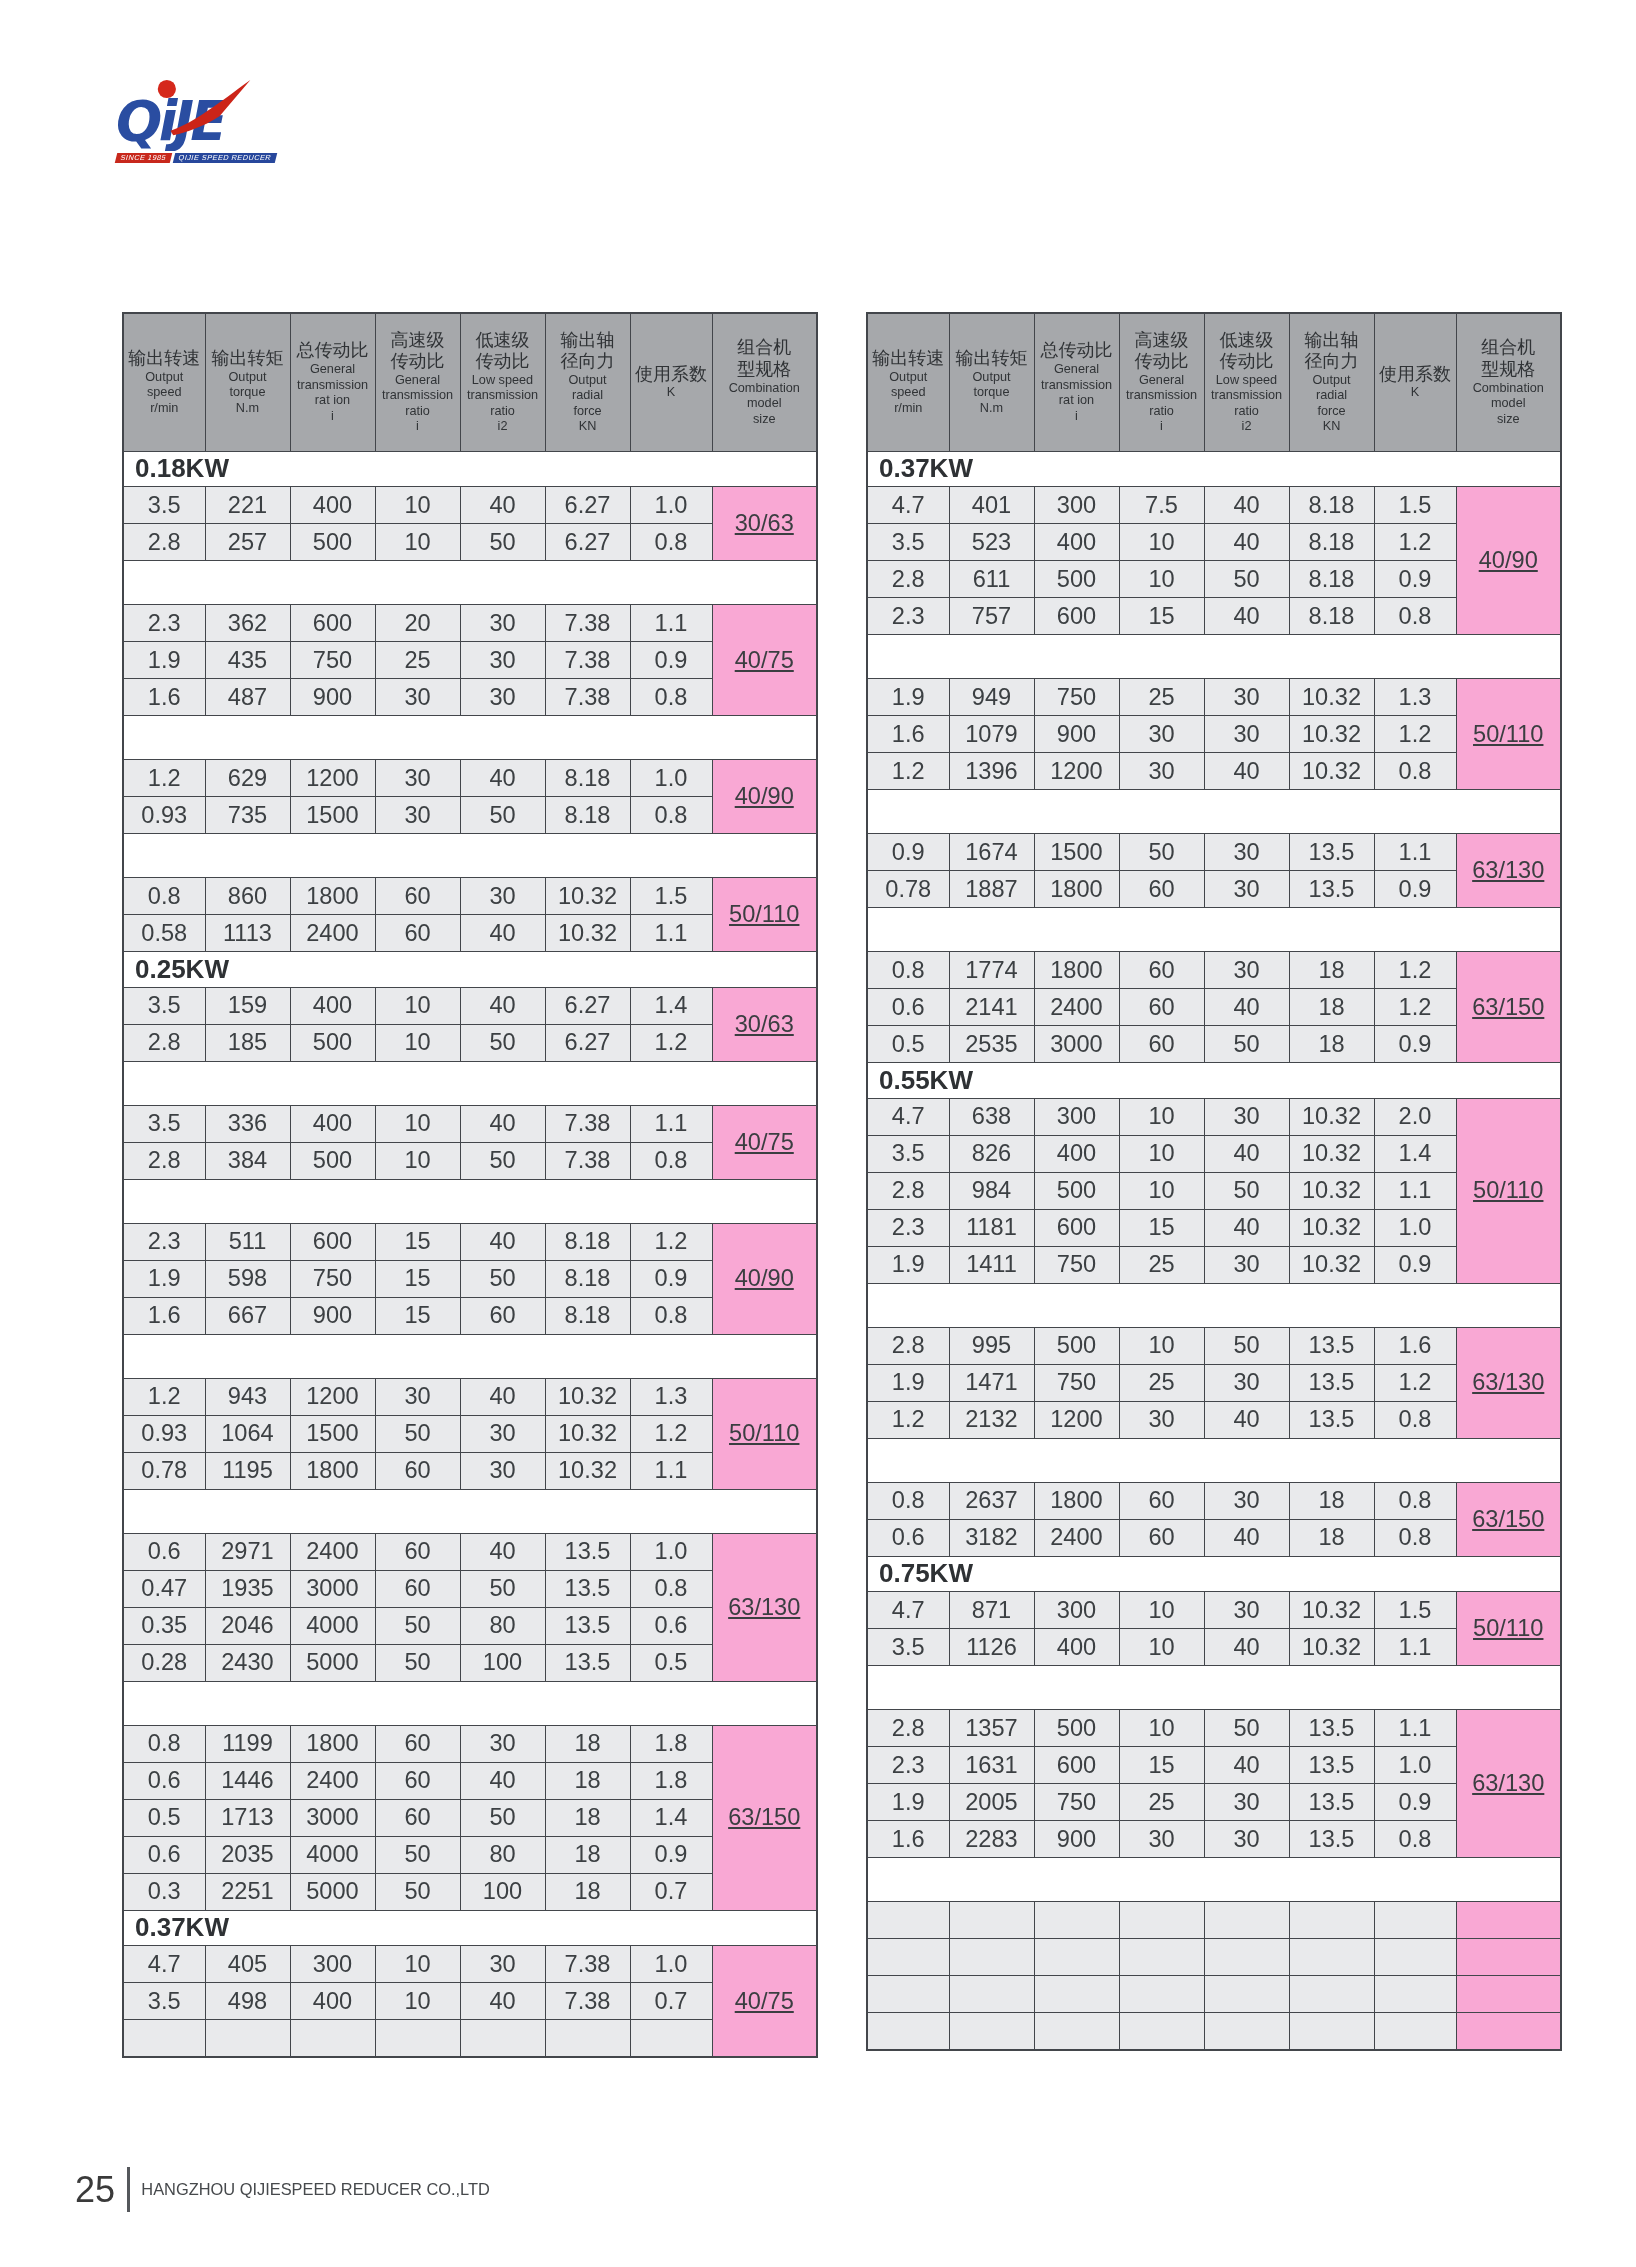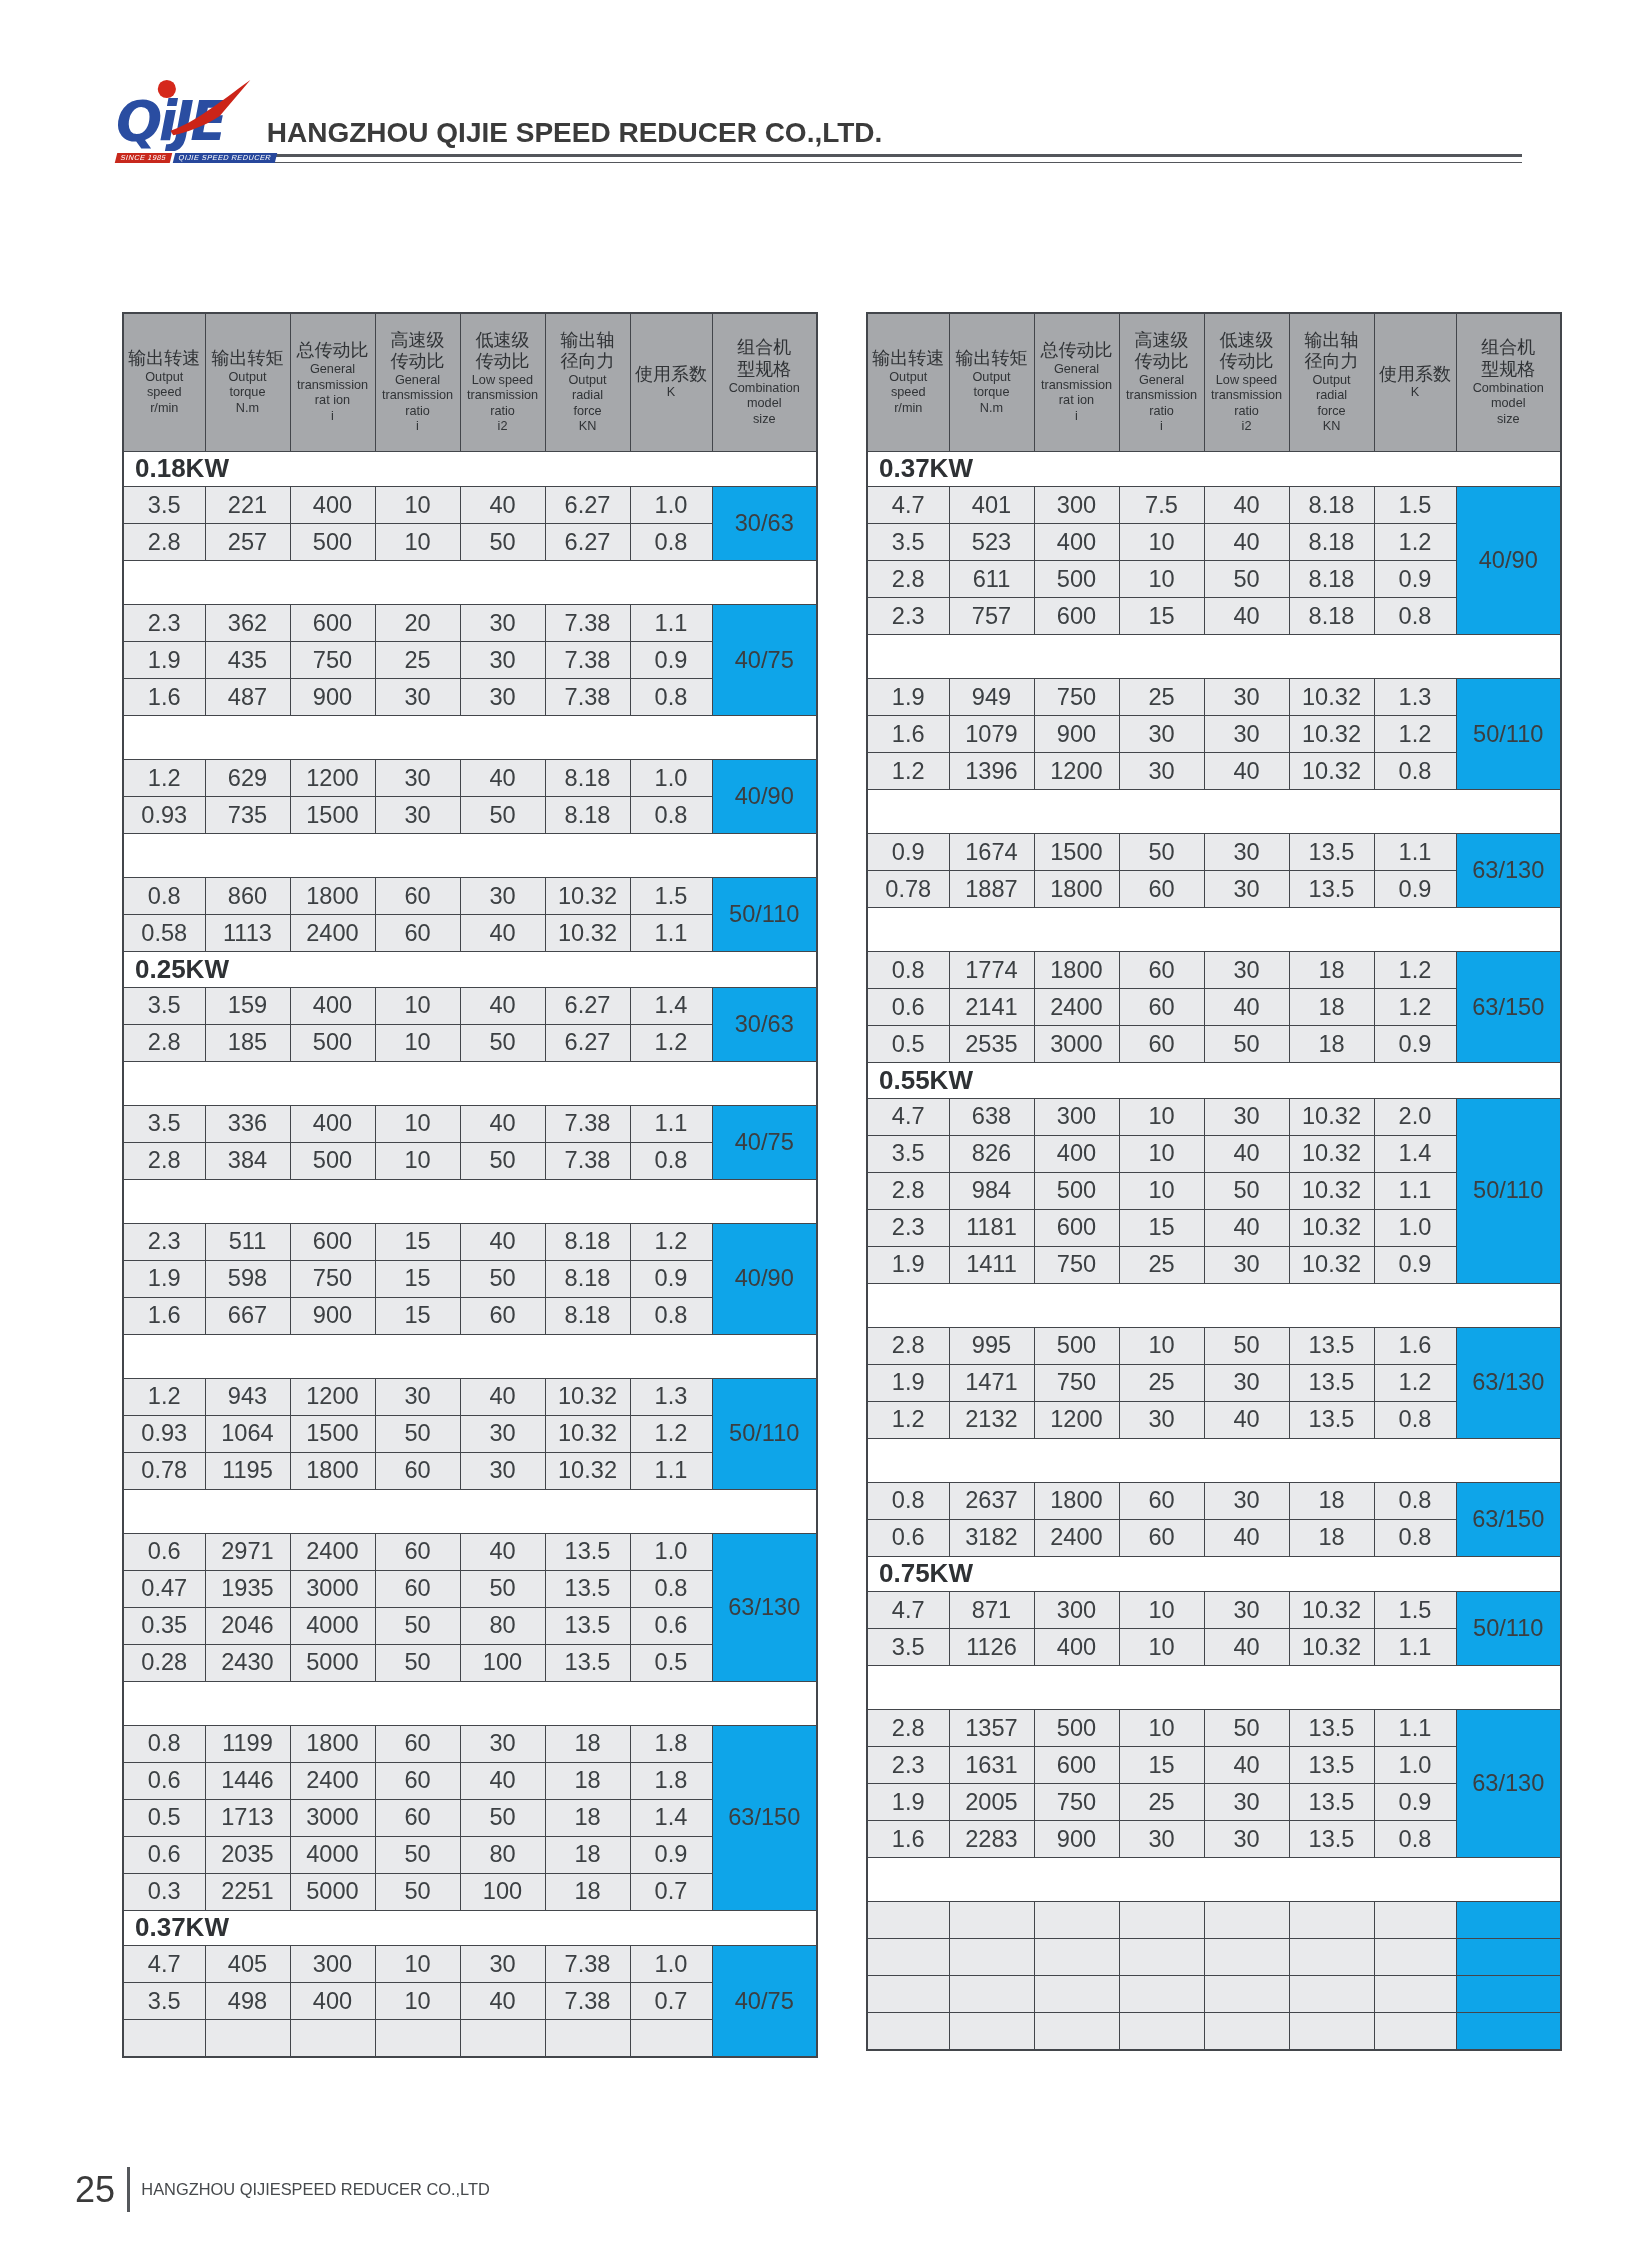--- a/index.html
+++ b/index.html
@@ -46,21 +46,21 @@
   .spec-table thead th .zh{font-size:18px;line-height:1.2;}
   .spec-table thead th .en{font-size:12.7px;line-height:1.22;}
   tr.section-row td{
     height:32px;background:#ffffff;text-align:left;vertical-align:middle;
     font-size:26px;font-weight:bold;color:#2e3134;padding:1.8px 11px;
   }
   tr.data-row td{
     height:37px;background:#e9eaec;text-align:center;vertical-align:middle;
     font-size:23.6px;color:#3c4043;
   }
-  tr.data-row td.combo{background:#0ea5e9;color:#3b3e41;}
+  tr.data-row td.combo{background:#f9a8d4;color:#3b3e41;text-decoration:underline;}
   tr.spacer-row td{height:44px;background:#ffffff;}
 
   
   .page-footer{
     position:absolute;left:75px;top:2167px;display:flex;align-items:center;gap:11.8px;
   }
   .pagenum{font-size:36px;color:#3a3a3a;line-height:1;}
   .vbar{width:2.7px;height:45px;background:#55585c;}
   .footer-lines{display:flex;flex-direction:row;font-size:16.4px;color:#46494c;line-height:1.3;}
 </style>
@@ -74,24 +74,20 @@
       <svg width="138" height="75" viewBox="0 0 152 82">
         <text x="0" y="70" font-family="DejaVu Sans, sans-serif" font-size="60" font-weight="bold" font-style="italic" letter-spacing="-4" fill="#2a4da1">QiJE</text>
         <circle cx="56" cy="14" r="10" fill="#d5281c"></circle>
         <path d="M60 60 C 88 50 112 30 148 4 L 114 44 C 96 56 76 62 63 65 Z" fill="#cc2418"></path>
       </svg>
       <div class="logo-bands">
         <span class="band red">SINCE 1985</span>
         <span class="band blue">QIJIE SPEED REDUCER</span>
       </div>
     </div>
-    <div class="title-block">
-      <h1>HANGZHOU QIJIE SPEED REDUCER CO.,LTD.</h1>
-      <div class="header-rule"></div>
-    </div>
   </header>
 
   <table class="spec-table" id="table-left">
       <colgroup>
         <col style="width: 82px;">
         <col style="width: 85px;">
         <col style="width: 85px;">
         <col style="width: 85px;">
         <col style="width: 85px;">
         <col style="width: 85px;">

